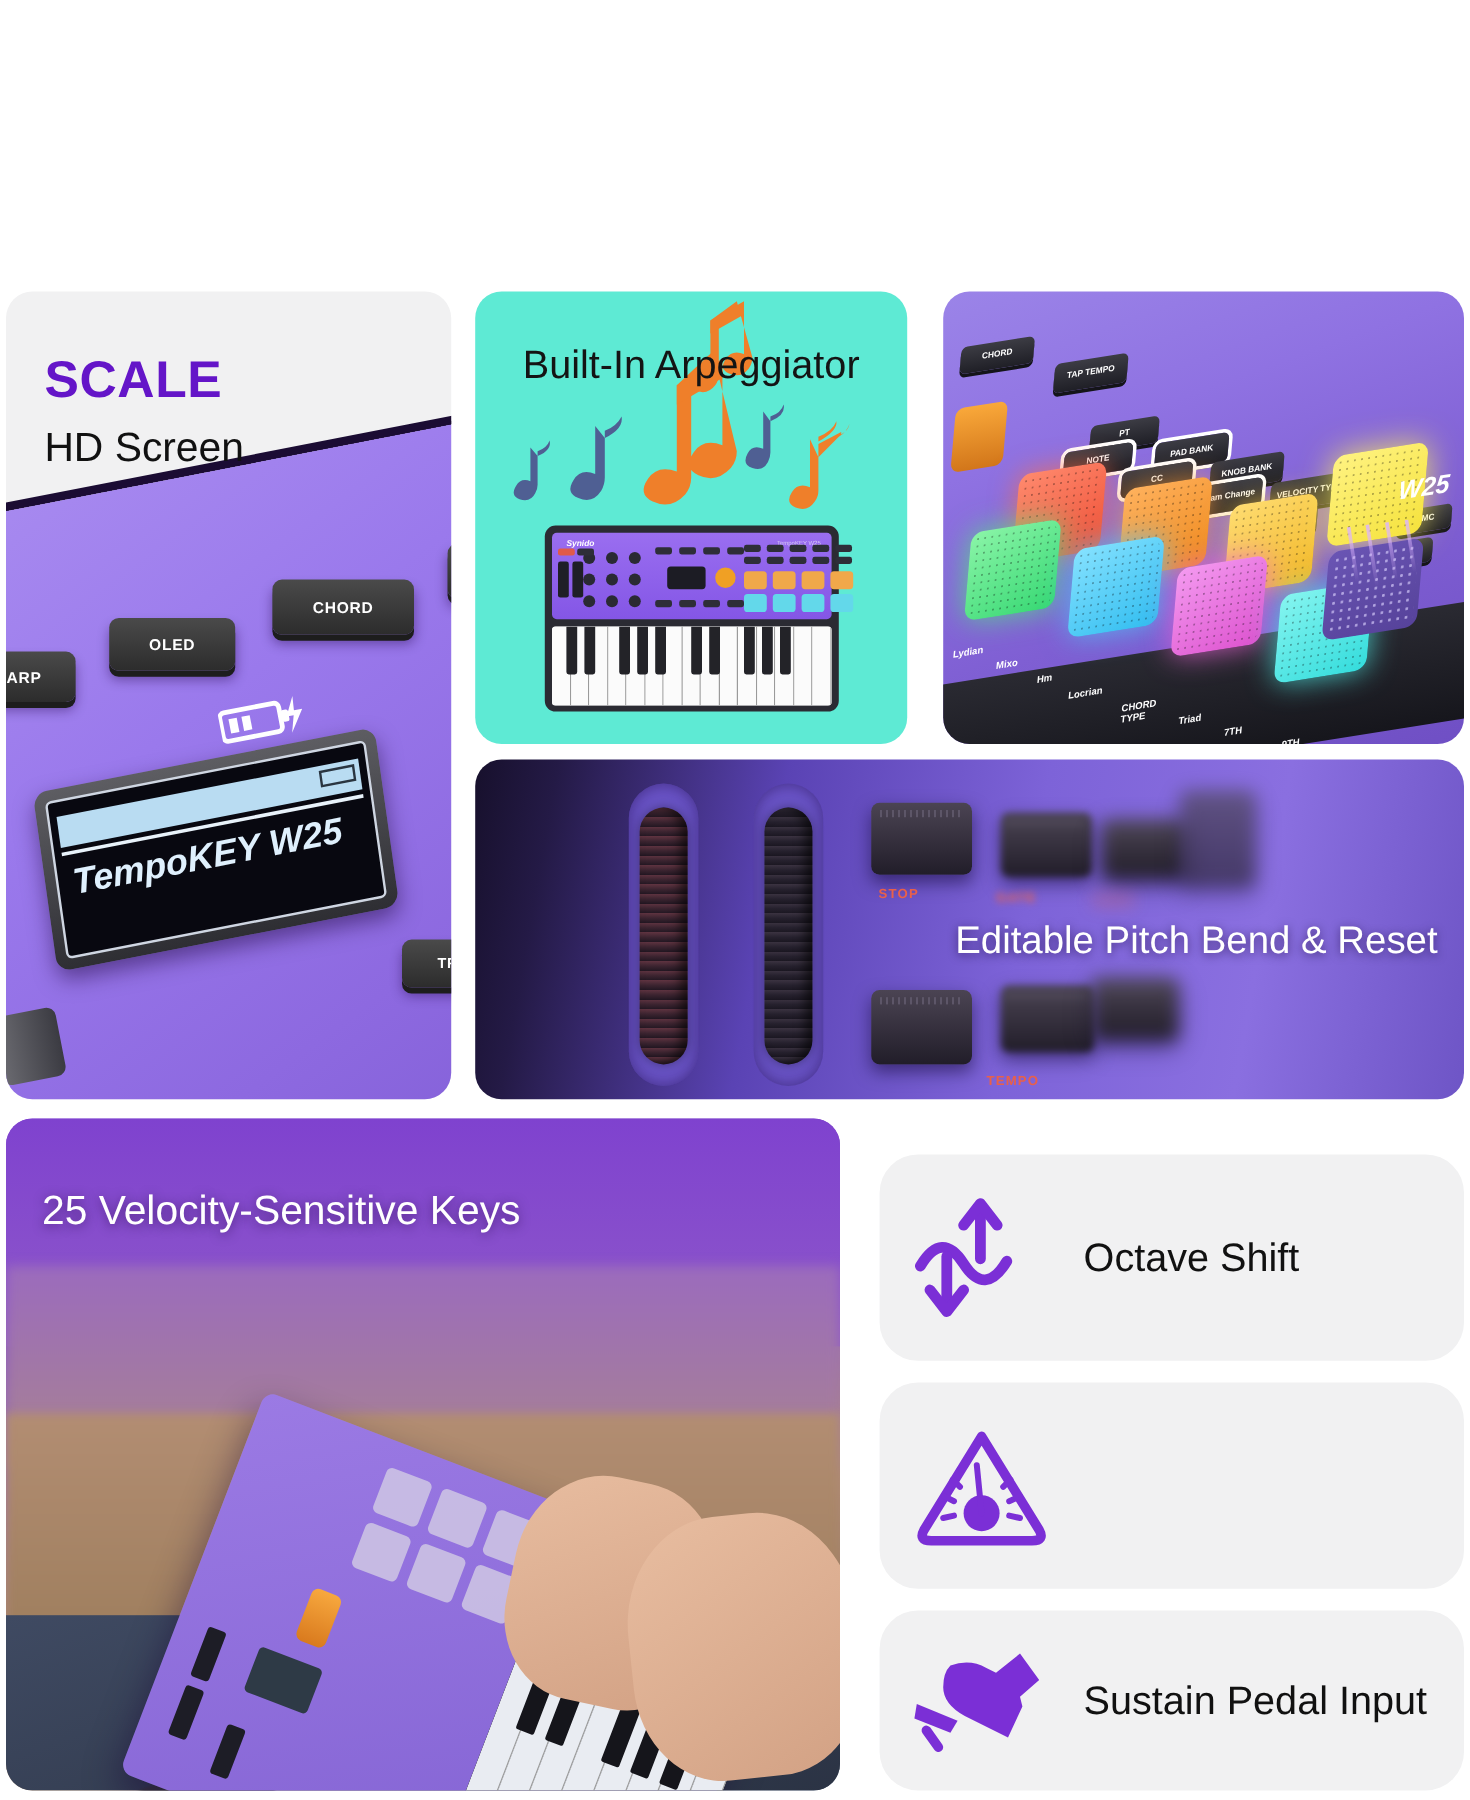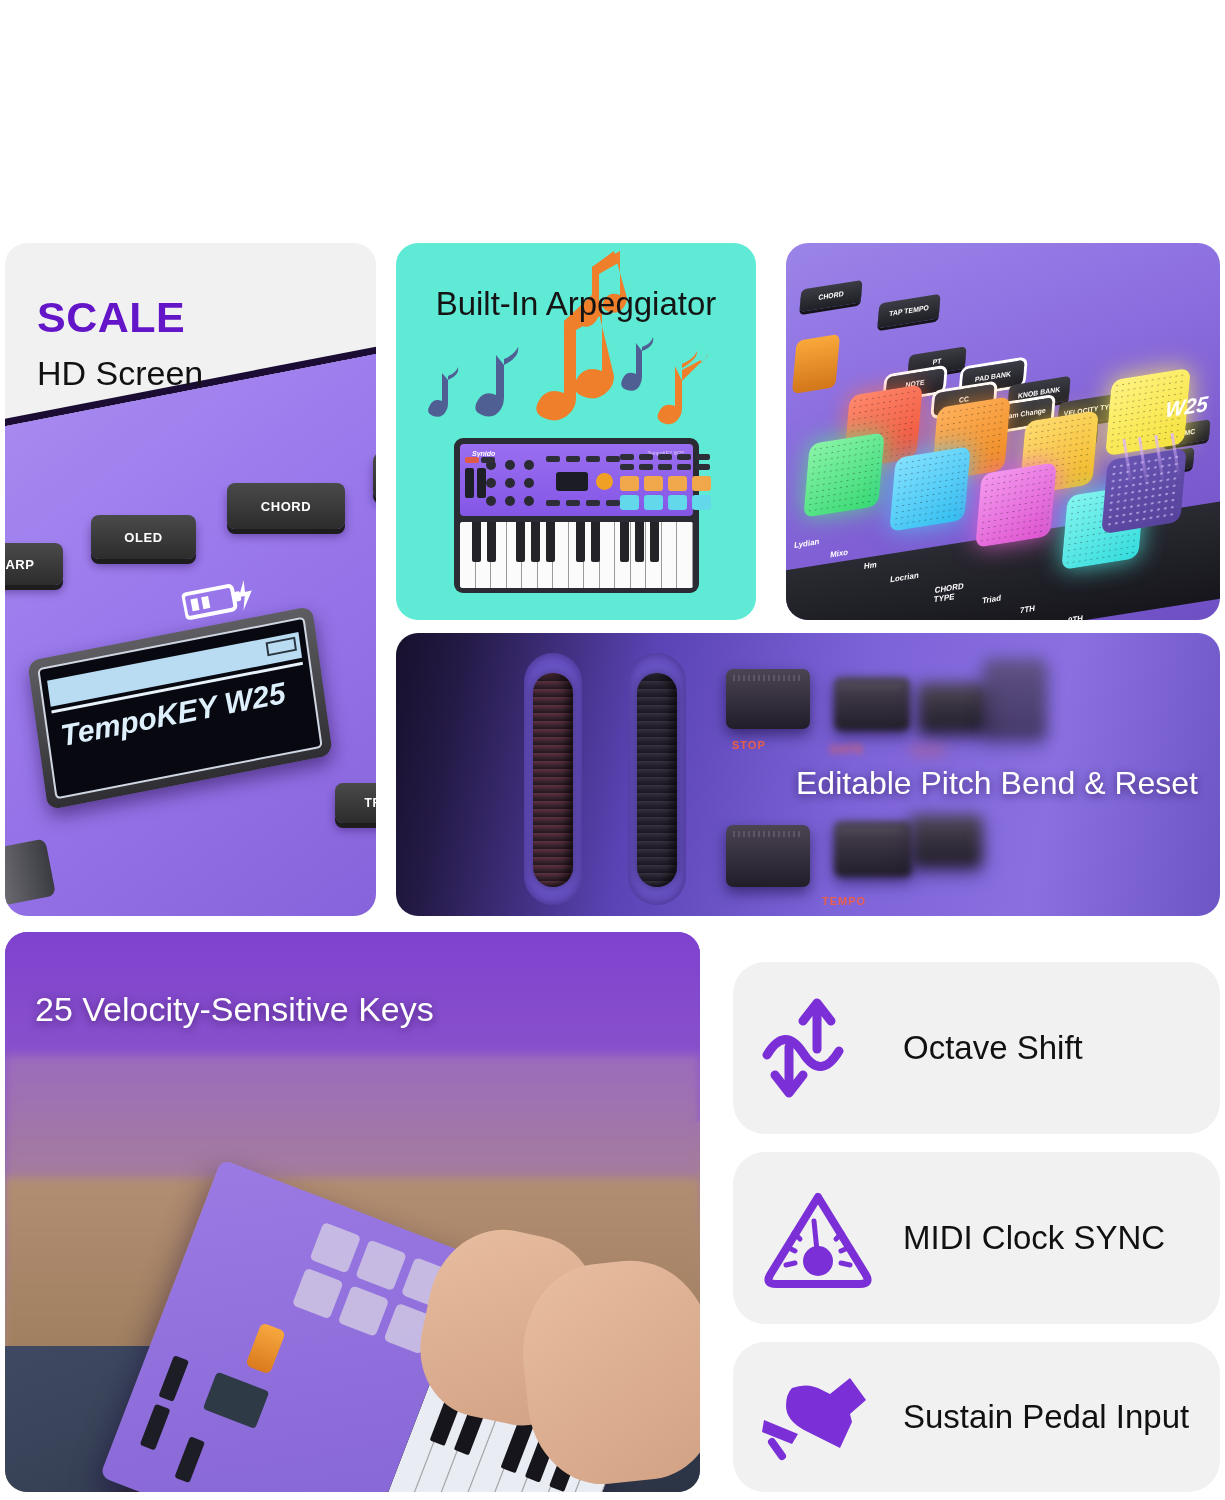--- a/index.html
+++ b/index.html
@@ -576,21 +576,20 @@
 
     <div class="feat" id="feat-1">
       <div class="feat-icon">
         <svg width="112" height="102" viewBox="0 0 112 102">
           <path d="M56 10 L104 88 q5 9 -6 9 L14 97 q-11 0 -6 -9 Z" fill="none" stroke="#7b2fd6" stroke-width="8" stroke-linejoin="round"></path>
           <circle cx="56" cy="74" r="15" fill="#7b2fd6"></circle>
           <path d="M56 74 L52 34" stroke="#7b2fd6" stroke-width="5" stroke-linecap="round"></path>
           <path d="M33 64 L25 60 M33 76 L24 78 M79 64 L88 60 M79 76 L88 78 M38 52 L32 46 M74 52 L80 46" stroke="#7b2fd6" stroke-width="5" stroke-linecap="round"></path>
         </svg>
       </div>
-      <div class="feat-label">MIDI Clock SYNC</div>
     </div>
 
     <div class="feat" id="feat-2">
       <div class="feat-icon">
         <svg width="120" height="94" viewBox="0 0 120 94">
           <path d="M34 18 q16 -6 30 2 l8 4 l20 -16 l16 22 l-16 14 l2 8 l-12 26 l-36 -18 q-18 -10 -18 -24 q0 -12 6 -18 Z" fill="#7b2fd6"></path>
           <path d="M6 50 L40 64 L34 74 L4 62 Z" fill="#7b2fd6"></path>
           <path d="M14 72 L24 86" stroke="#7b2fd6" stroke-width="8" stroke-linecap="round"></path>
         </svg>
       </div>

